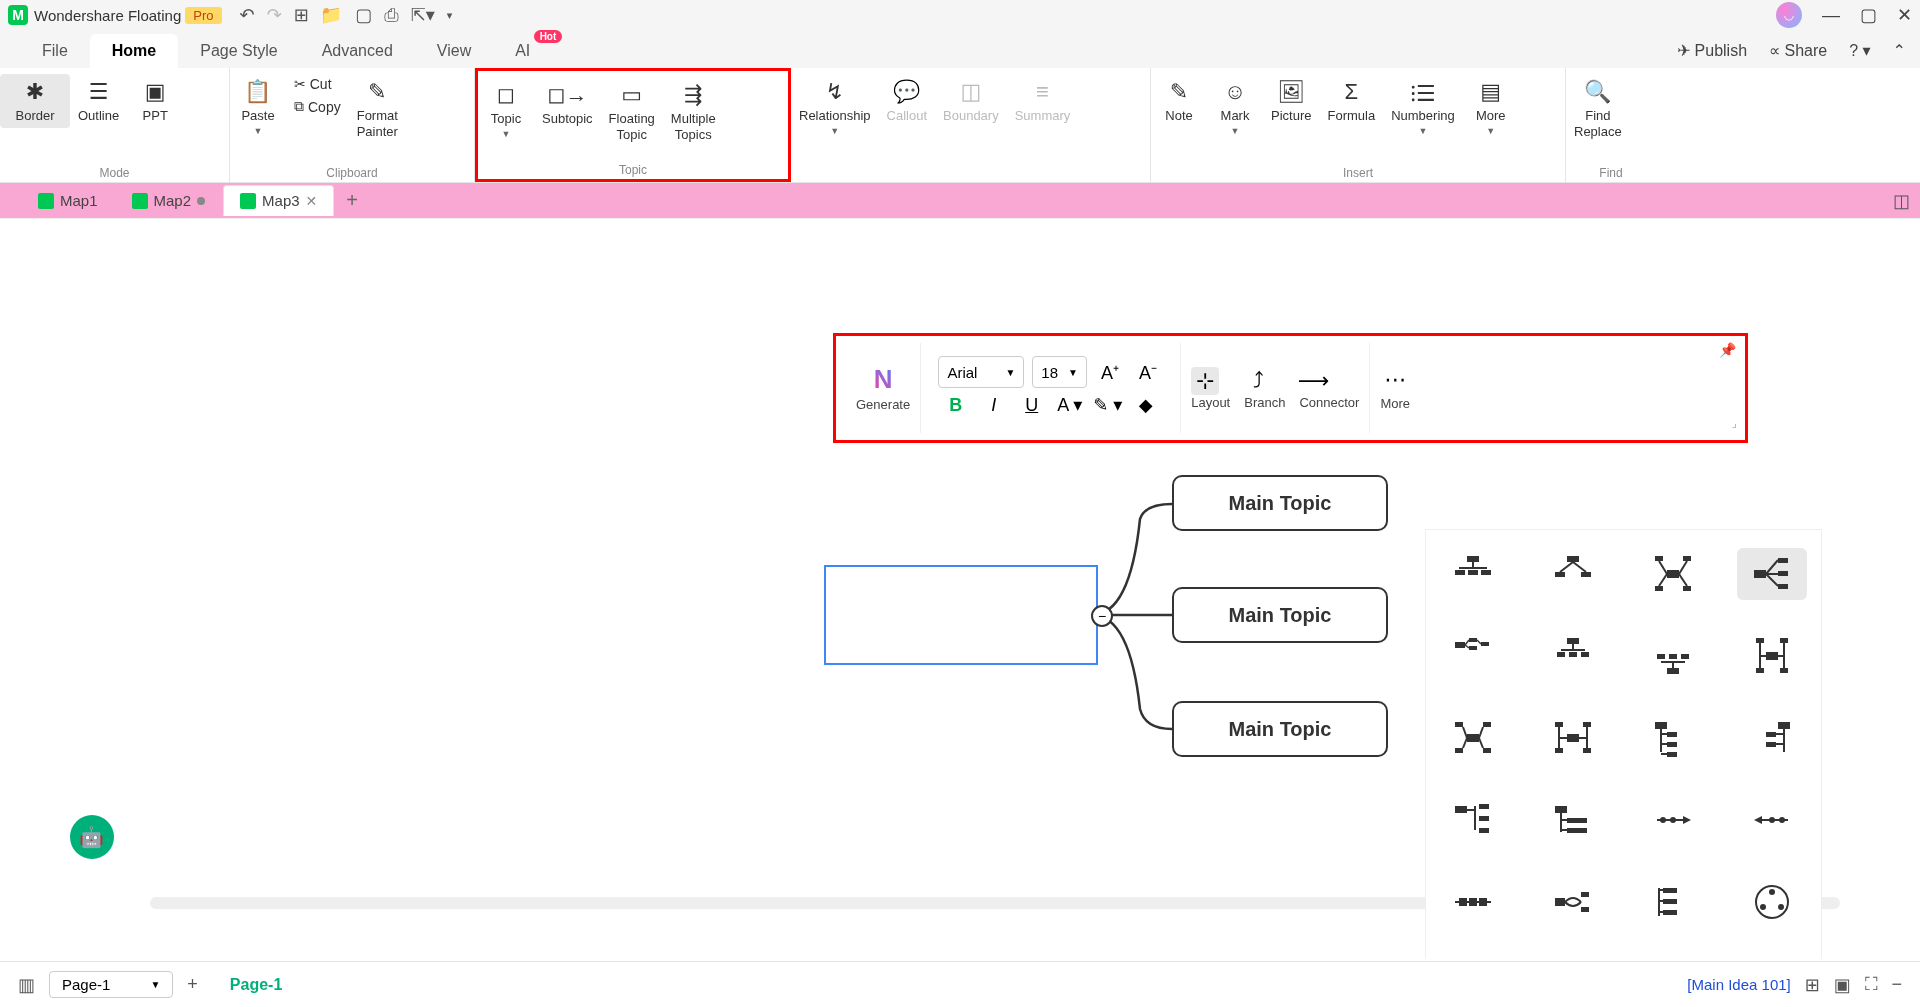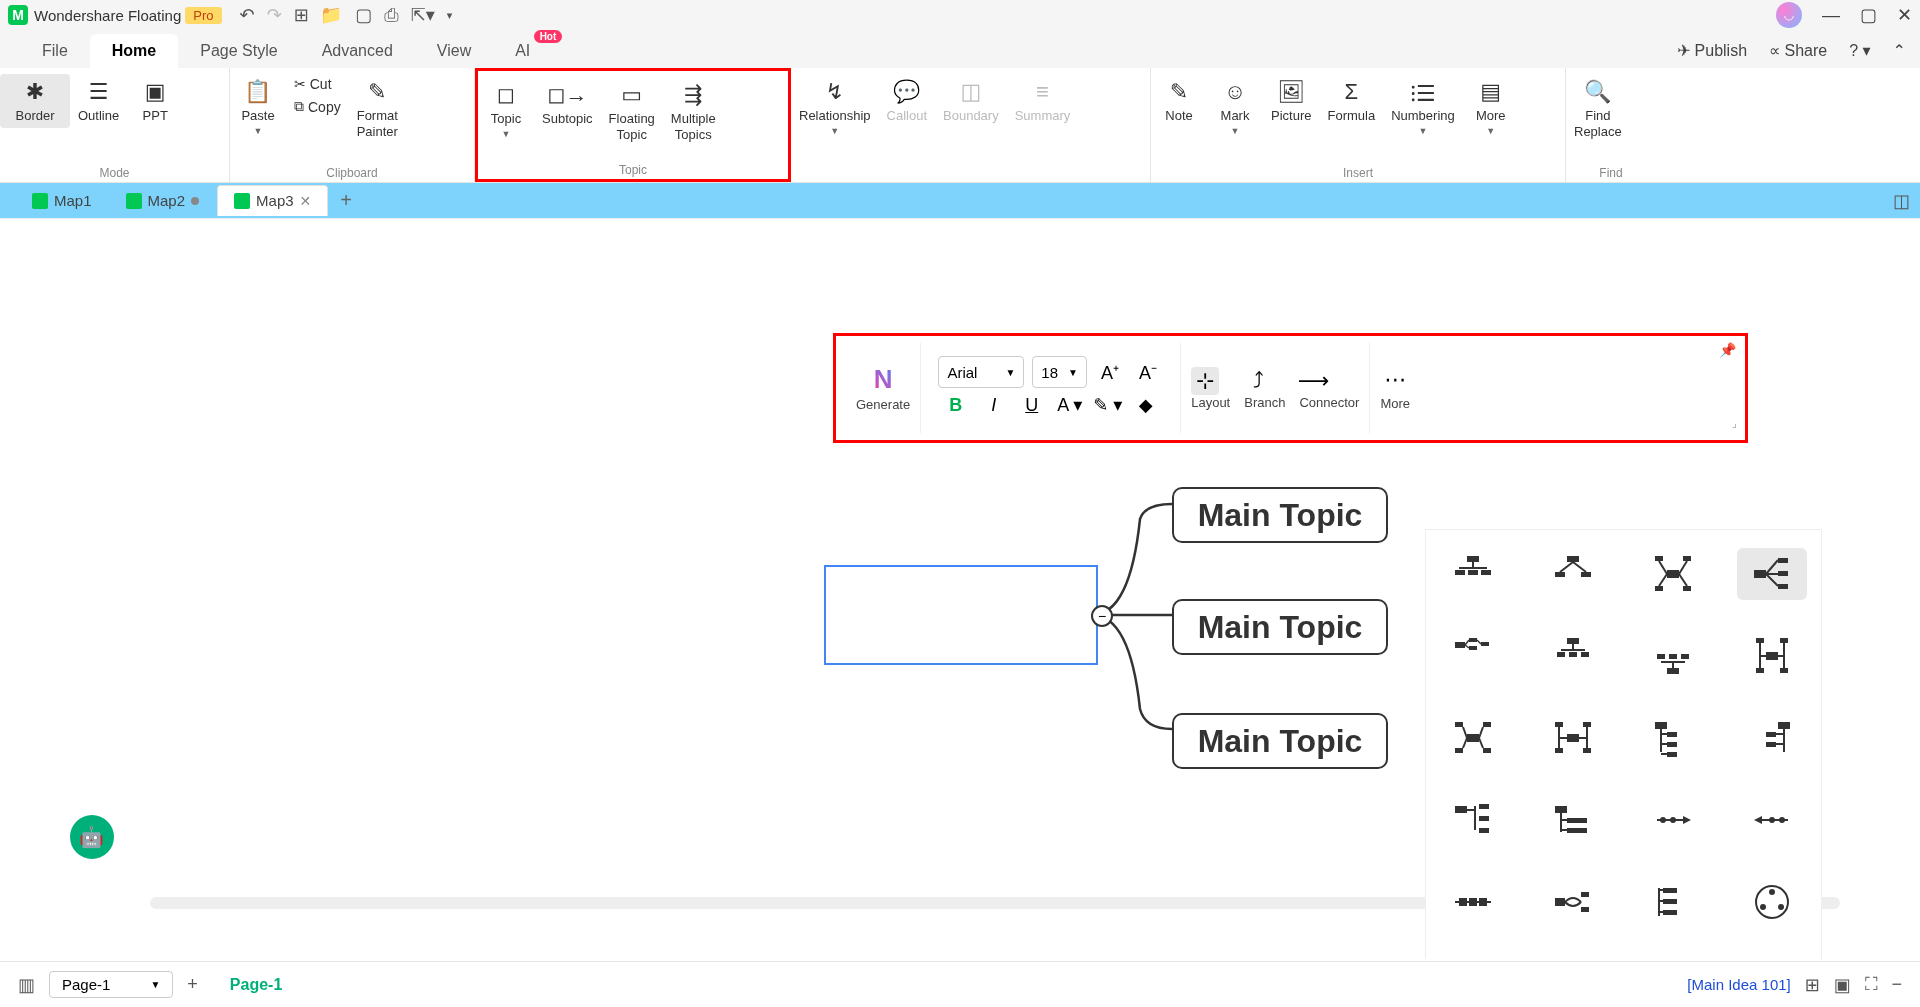--- a/index.html
+++ b/index.html
@@ -29,34 +29,34 @@
 .rbtn.wide { min-width: 70px;}
 .rbtn-icon { height: 28px; display:flex; align-items:center; justify-content:center; font-size: 22px; color: #333;}
 .rbtn-label { font-size: 13px; color: #333; text-align: center; line-height: 1.2; margin-top: 2px;}
 .rbtn.disabled .rbtn-label, .rbtn.disabled .rbtn-icon { color: #bbb; }
 .rbtn.active { background: #e8e8e8; border-radius:4px;}
 .stack { display: flex; flex-direction: column; justify-content: center; gap: 2px; padding: 0 6px;}
 .stack .mini { display:flex; align-items:center; gap:4px; font-size:14px; color:#333; cursor:pointer; padding:2px;}
 .highlight-red { border: 3px solid #ff0000; }
 .dropdown-arrow { font-size: 9px; color: #666; margin-top: 2px;}
 
-.doc-tabs { height: 36px; background: #7dd3fc; border-bottom: 1px solid #eee; display: flex; align-items: center; padding-left: 16px; gap: 2px;}
+.doc-tabs { height: 36px; background: #f9a8d4; border-bottom: 1px solid #eee; display: flex; align-items: center; padding-left: 22px; gap: 2px;}
 .doc-tab { display:flex; align-items:center; gap:6px; padding: 6px 16px; font-size:15px; color:#444; cursor:pointer; position:relative;}
 .doc-tab.active { background:#fff; border:1px solid #e0e0e0; border-bottom:1px solid #fff; border-radius:4px 4px 0 0;}
 .doc-icon { width:16px;height:16px;background:#00c853;border-radius:2px;display:inline-block;}
 .doc-close { color:#888; font-size:14px;}
 .doc-dot { width:8px;height:8px;border-radius:50%;background:#888;display:inline-block;}
 .doc-add { font-size:20px; color:#666; padding:0 10px; cursor:pointer;}
 .side-toggle { position:absolute; right:10px; font-size:18px; color:#555; cursor:pointer;}
 
 .canvas { position: relative; background: #fff; height: 740px; width: 100%; overflow: hidden;}
 .node-main { position: absolute; left: 830px; top: 352px; width: 262px; height: 88px; background: #00b050; border-radius: 44px; display:flex;align-items:center;justify-content:center; color:#fff; font-size:30px; font-weight:bold; z-index:3;}
 .sel-box { position:absolute; left: 824px; top: 346px; width: 274px; height: 100px; border:2px solid #4285f4; z-index:2;}
 .collapse {position:absolute; left:1091px; top:386px; width:22px;height:22px; border:2px solid #333; border-radius:50%; background:#fff;display:flex;align-items:center;justify-content:center;font-size:14px;z-index:4;}
-.node-topic { position:absolute; background:#fff; border:2px solid #333; border-radius:10px; width:216px; height:56px; display:flex;align-items:center;justify-content:center; font-size:32px; font-weight:bold; color:#333;margin-top:12px;}
+.node-topic { position:absolute; background:#fff; border:2px solid #333; border-radius:10px; width:216px; height:56px; display:flex;align-items:center;justify-content:center; font-size:20px; font-weight:bold; color:#333;}
 .svg-connectors { position:absolute; left:0; top:0; width:100%; height:100%; z-index:1;}
 
 .float-toolbar { position:absolute; left:833px; top:114px; width:915px; height:110px; background:#fff; display:flex; align-items:center; padding:6px 10px; z-index:10;}
 .ft-group { display:flex; flex-direction:column; align-items:center; gap:2px; padding:0 10px; border-right:1px solid #eee; height:90px; justify-content:center;}
 .ft-group:last-child { border-right:none;}
 .ft-label { font-size:13px; color:#444;}
 .ft-row { display:flex; align-items:center; gap:8px;}
 .ft-select { border:1px solid #ccc; border-radius:4px; height:32px; padding:0 8px; font-size:15px; display:flex;align-items:center; gap:28px; background:#fff; cursor:pointer;}
 .ft-select.small { gap:10px;}
 .ft-btn { width:30px;height:30px;display:flex;align-items:center;justify-content:center;font-size:18px;cursor:pointer;border-radius:4px;}

